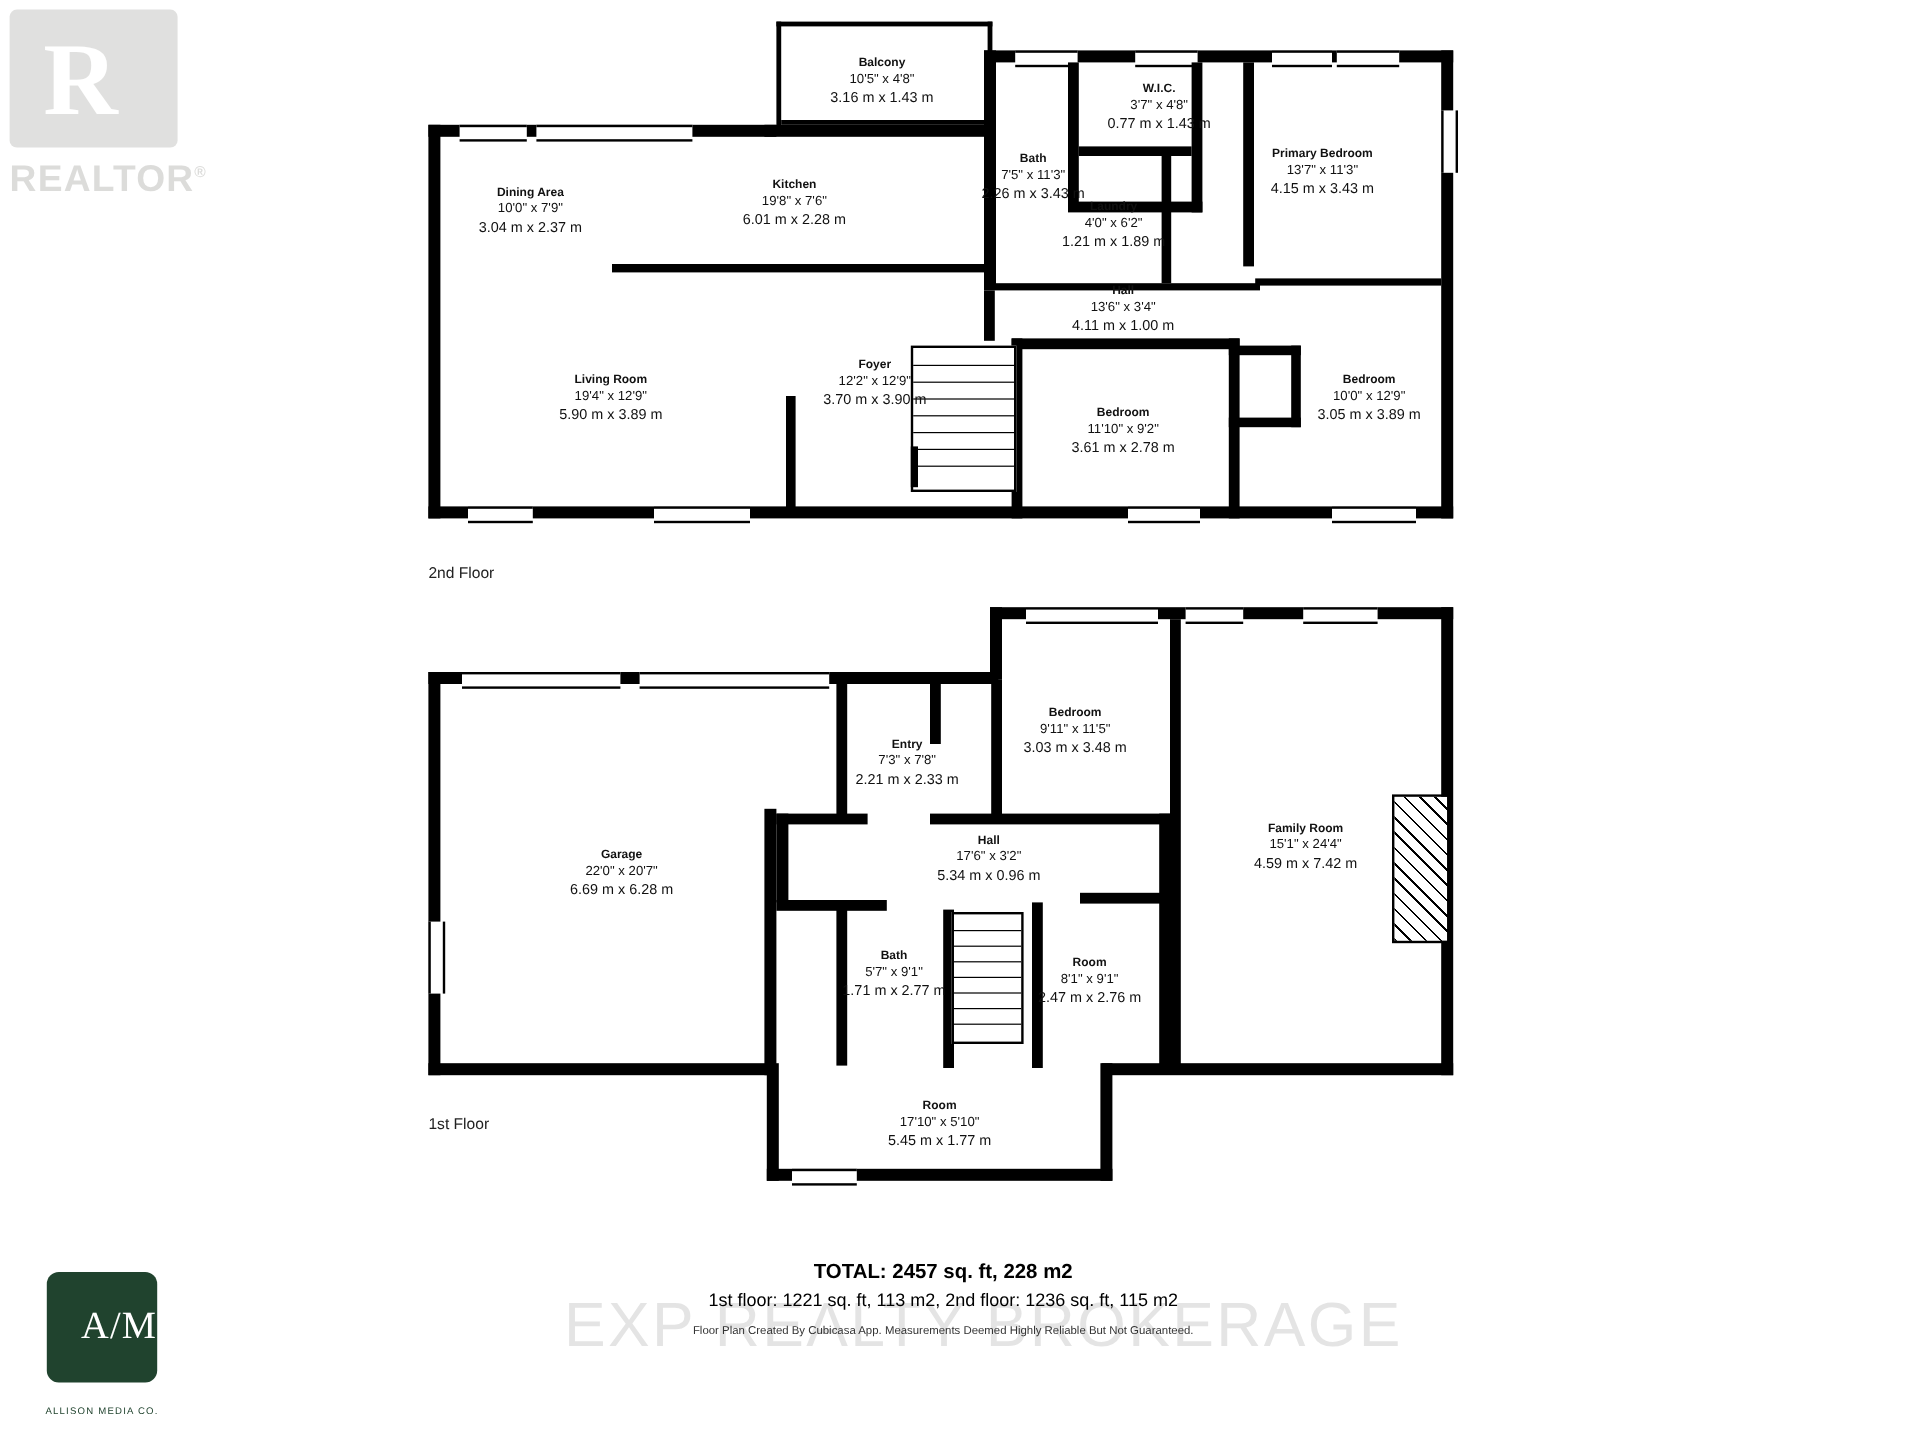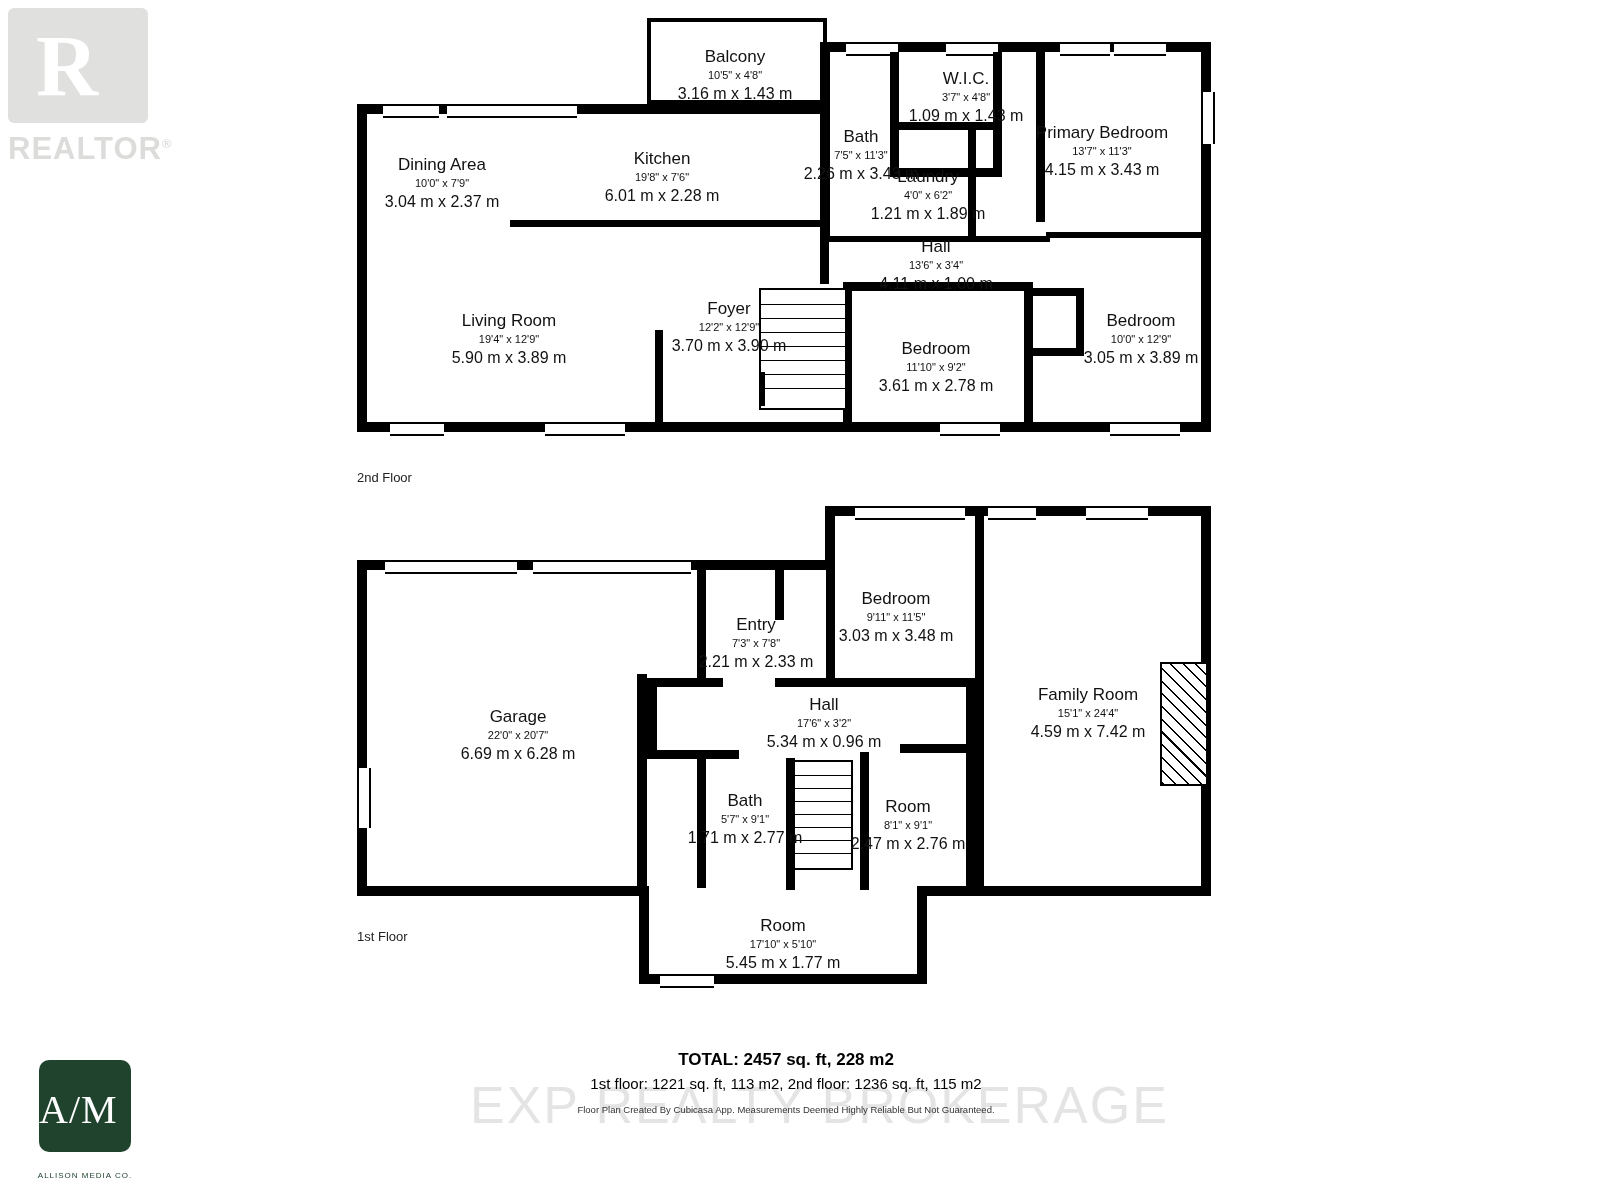--- a/index.html
+++ b/index.html
@@ -28,35 +28,35 @@
     position:absolute;left:470px;top:1075px;width:680px;height:70px;
     font-size:52px;color:rgba(120,120,120,.20);letter-spacing:2px;
     font-family:"Liberation Sans", sans-serif;white-space:nowrap;
   }
   
   #media-logo{position:absolute;left:30px;top:1060px;width:110px;text-align:center;}
   #media-logo .box{
     width:92px;height:92px;margin:0 auto;background:#20432e;border-radius:10px;position:relative;
   }
   #media-logo .box .am{
-    position:absolute;left:0;right:0;top:26px;text-align:left;color:#fff;font-size:40px;
+    position:absolute;left:0;right:0;top:26px;text-align:right;color:#fff;font-size:32px;
     font-family:"Liberation Serif", serif;letter-spacing:1px;
   }
   #media-logo .cap{margin-top:19px;font-size:8px;color:#20432e;letter-spacing:1px;}
   
   .floor-label{position:absolute;font-size:13px;color:#222;}
   
   .wall{position:absolute;background:#000;}
   .win{position:absolute;background:#ffffff;border-top:2px solid #000;border-bottom:2px solid #000;}
   .winv{position:absolute;background:#ffffff;border-left:2px solid #000;border-right:2px solid #000;}
   
   .room{position:absolute;text-align:center;line-height:1.32;}
-  .room .nm{font-size:17px;font-weight:normal;color:#111;}
+  .room .nm{font-size:10px;font-weight:bold;color:#111;}
   .room .d1{font-size:11px;color:#111;}
-  .room .d2{font-size:16px;color:#111;}
+  .room .d2{font-size:12px;color:#111;}
   
   .stairs{position:absolute;border:2px solid #000;background:#fff;}
   .stairs i{position:absolute;left:0;right:0;height:0;border-top:1.5px solid #000;display:block;}
   .hatch{position:absolute;border:2px solid #000;background:
      repeating-linear-gradient(45deg,#000 0 1.5px,#fff 1.5px 9px);}
   
   #totals{position:absolute;left:0;top:1050px;width:1572px;text-align:center;}
   #totals .t1{font-size:17px;font-weight:bold;}
   #totals .t2{font-size:15px;margin-top:5px;}
   #totals .t3{font-size:15px;margin-top:4px;}
@@ -143,21 +143,21 @@
   <div class="wall" style="left:759px;top:372px;width:6px;height:34px;"></div>
 
   <div class="room" style="left:650px;top:46px;width:170px;">
     <div class="nm">Balcony</div>
     <div class="d1">10'5" x 4'8"</div>
     <div class="d2">3.16 m x 1.43 m</div>
   </div>
   <div class="room" style="left:896px;top:68px;width:140px;">
     <div class="nm">W.I.C.</div>
     <div class="d1">3'7" x 4'8"</div>
-    <div class="d2">1.09 m x 1.43 m</div>
+    <div class="d2">0.77 m x 1.43 m</div>
   </div>
   <div class="room" style="left:1020px;top:122px;width:164px;">
     <div class="nm">Primary Bedroom</div>
     <div class="d1">13'7" x 11'3"</div>
     <div class="d2">4.15 m x 3.43 m</div>
   </div>
   <div class="room" style="left:362px;top:154px;width:160px;">
     <div class="nm">Dining Area</div>
     <div class="d1">10'0" x 7'9"</div>
     <div class="d2">3.04 m x 2.37 m</div>

